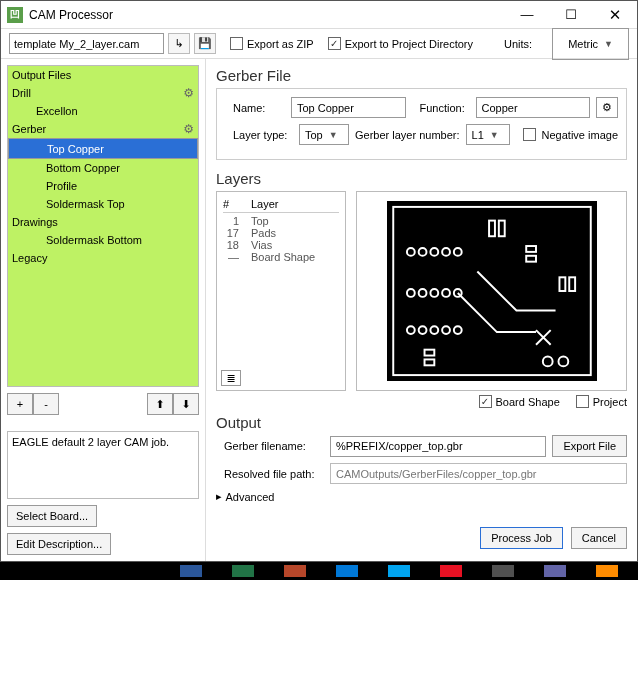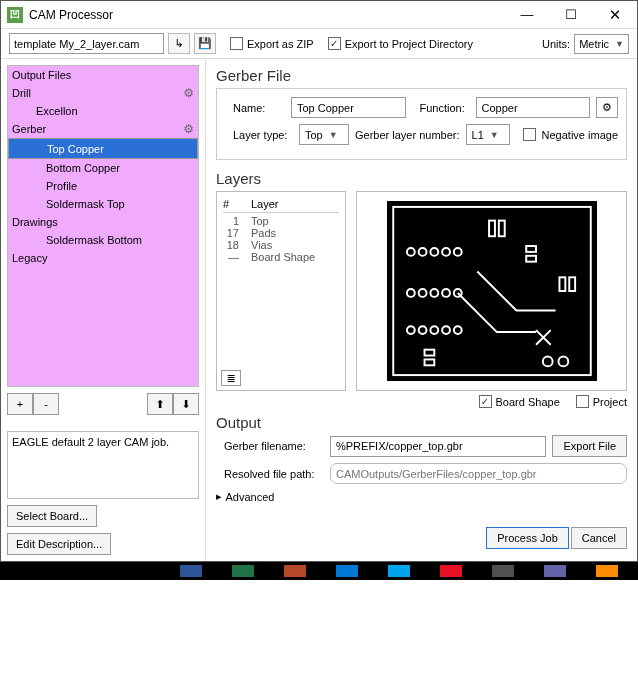--- a/index.html
+++ b/index.html
@@ -10,56 +10,56 @@
 .titlebar .title { margin-left: 6px; flex: 1; font-size: 12px; }
 .titlebar .winbtns { display: flex; }
 .winbtn { width: 44px; height: 28px; display: flex; align-items: center; justify-content: center; font-size: 13px;}
 .winbtn.close { font-size: 15px; }
 .toolbar { height: 30px; display: flex; align-items: center; padding: 4px 8px; gap: 4px; border-bottom: 1px solid #ddd; }
 .tpl-input { width: 155px; height: 21px; border: 1px solid #999; padding: 1px 4px; }
 .tbbtn { width: 22px; height: 21px; border: 1px solid #bbb; background: #f6f6f6; display:flex;align-items:center;justify-content:center; }
 .chkrow { display:flex;align-items:center; gap:4px; margin-left:10px;}
 .chk { width:13px;height:13px;border:1px solid #666; display:flex;align-items:center;justify-content:center; font-size:10px; color:#333;}
 .spacer { flex:1; }
-.units-sel { height:20px; border:1px solid #999; padding:1px 4px; display:flex;align-items:center; gap:6px; margin-left:0;}
+.units-sel { height:32px; border:1px solid #999; padding:1px 15px; display:flex;align-items:center; gap:6px; margin-left:16px;}
 .drop-arrow { font-size:9px;color:#555; }
 .body { flex:1; display:flex; overflow:hidden;}
 .leftpane { width:205px; border-right:1px solid #ddd; display:flex; flex-direction:column; padding:6px;}
-.tree { flex:1; border:1px solid #bbb; overflow:auto; background:#f0abfc; }
+.tree { flex:1; border:1px solid #bbb; overflow:auto; background:#bef264; }
 .tree-row { height:18px; display:flex; align-items:center; padding-left:4px; position:relative;}
 .tree-row.d1 { padding-left:28px; }
 .tree-row.d2 { padding-left:38px; }
 .tree-row.sel { background:#2a6fd6; color:#fff; }
 .gear { position:absolute; right:4px; top:2px; font-size:12px; color:#666;}
 .left-btns { display:flex; gap:0; margin-top:6px; }
 .left-btns .sq { width:26px;height:22px;border:1px solid #999;background:#f4f4f4;display:flex;align-items:center;justify-content:center; }
 .left-btns .gap { flex:1; }
 .desc { margin-top:16px; border:1px solid #bbb; height:68px; padding:4px;}
 .pillbtn { margin-top:6px; height:22px; border:1px solid #999; background:#f4f4f4; padding:2px 8px; display:inline-flex;align-items:center; }
 .rightpane { flex:1; padding:8px 10px; display:flex;flex-direction:column; overflow:hidden;}
 .grp-lbl { font-size:15px; color:#333; margin-bottom:4px;}
 .grp { border:1px solid #ccc; padding:8px; margin-bottom:10px;}
 .formrow { display:flex; align-items:center; gap:6px; margin-bottom:6px;}
 .lbl { min-width:52px;margin-left:8px; }
 .ibox { height:21px; border:1px solid #999; padding:1px 5px; display:flex;align-items:center; flex:1; }
-.ibox.ro { color:#777; border-color:#bbb;border-radius:7px;}
+.ibox.ro { color:#777; border-color:#bbb;}
 .sel { height:21px; border:1px solid #999; padding:1px 5px; display:flex; align-items:center; gap:6px;}
 .layers-split { display:flex; gap:10px; }
 .layers-list { width:130px; height:200px; border:1px solid #bbb; padding:6px; position:relative;}
 .layers-list .hdr { display:flex; gap:12px; border-bottom:1px solid #ccc; padding-bottom:2px; margin-bottom:2px;}
 .layers-list .lrow { display:flex; gap:12px; color:#555;}
 .layers-list .lrow span:first-child { width:16px; text-align:right;}
 .layers-tool { position:absolute; bottom:4px; left:4px; width:20px;height:16px;border:1px solid #999;font-size:10px;display:flex;align-items:center;justify-content:center;}
 .preview-wrap { flex:1; border:1px solid #bbb; display:flex;align-items:center;justify-content:center; padding:8px;}
 .preview { width: 210px; height: 180px; background:#000; border:2px solid #000; position:relative; }
 .preview svg { width:100%; height:100%; }
 .under-preview { display:flex; justify-content:flex-end; gap:16px; margin-top:4px; align-items:center;}
 .output-grp .formrow .lbl { min-width: 100px; }
 .adv { display:flex;align-items:center;gap:4px; margin-top:2px;}
-.footer { display:flex; justify-content:flex-end; gap:2px; padding:0 0 4px;}
+.footer { display:flex; justify-content:flex-end; gap:8px; padding:0 0 4px;}
 .btn { height:22px; border:1px solid #999; background:#f4f4f4; padding:2px 10px; display:inline-flex;align-items:center;}
 .btn.primary { border:1px solid #2a6fd6;}
 .gearbox { width:22px;height:21px;border:1px solid #999;display:flex;align-items:center;justify-content:center;}
 .bottom-strip{height:18px;background:#000;display:flex;gap:30px;align-items:center;padding-left:180px;}
 .bottom-strip span{width:22px;height:12px;}
 </style>
 </head>
 <body>
 
 <div class="window">

